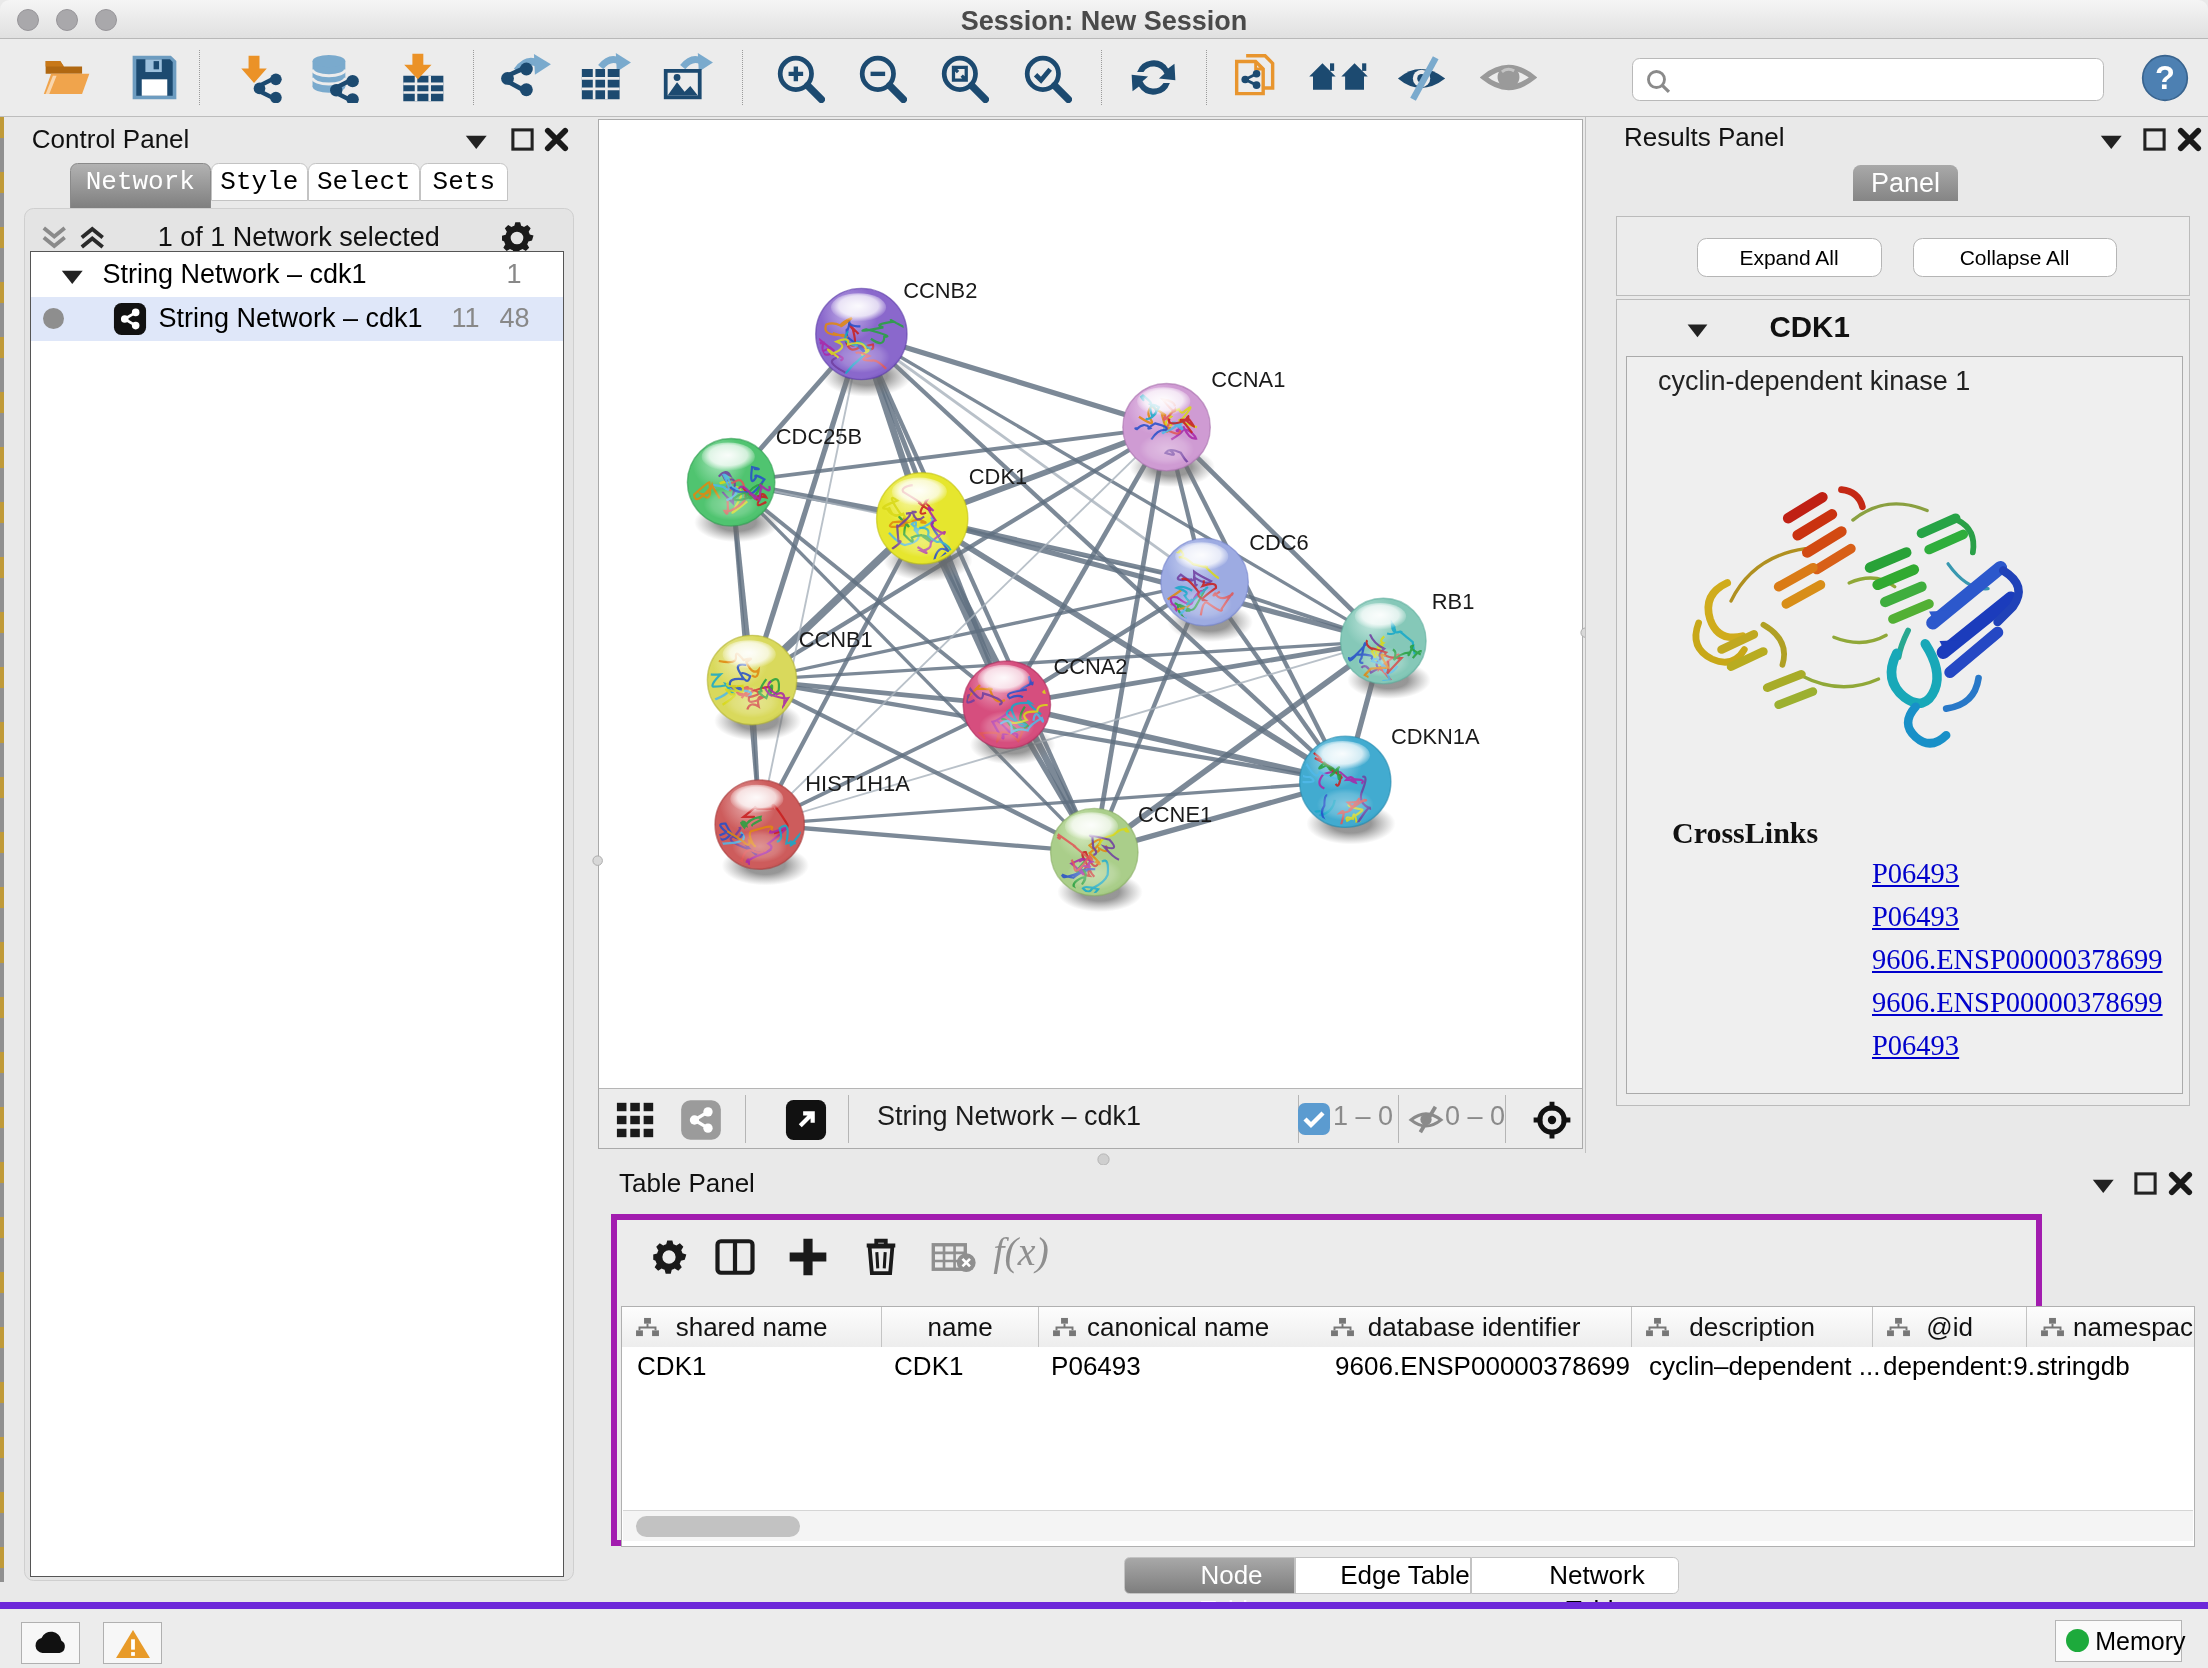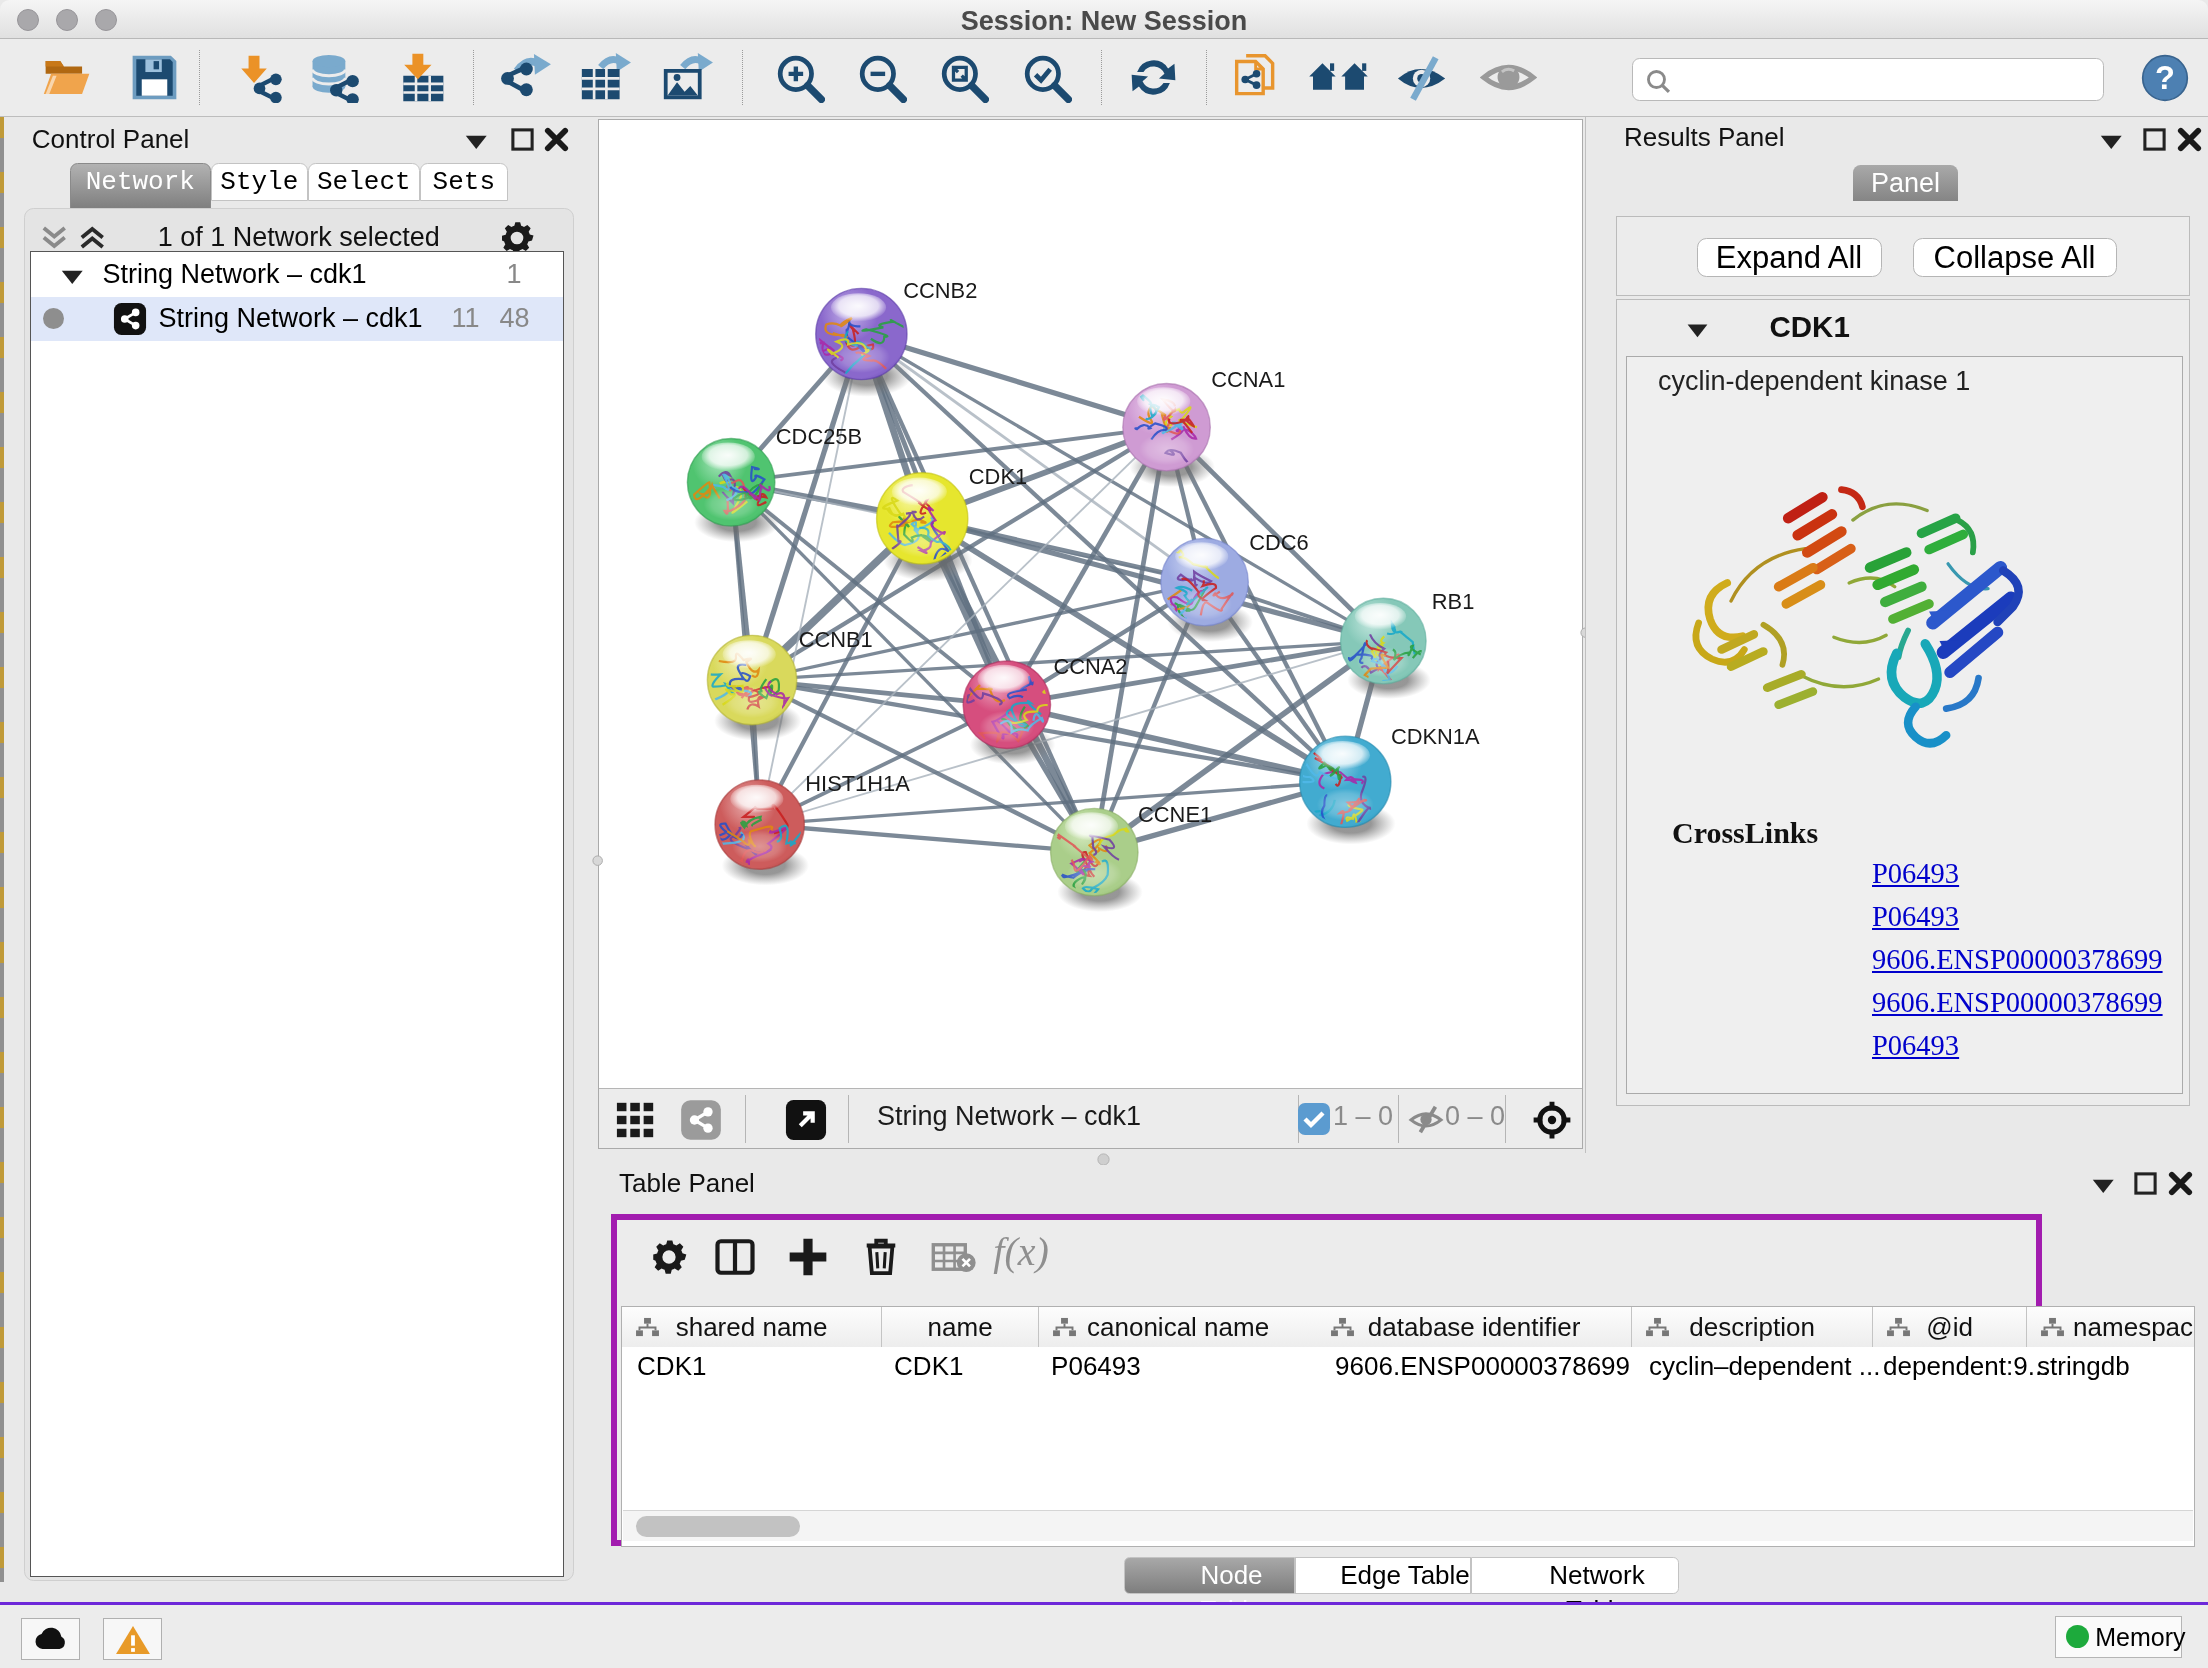--- a/index.html
+++ b/index.html
@@ -54,21 +54,21 @@
 
 
 #rpanel { left:1585px; top:117px; width:624px; height:1036px; background:#e9e9e9;
   border-left:1px solid #c0c0c0; }
 #stringtab { position:absolute; left:267px; top:48px; width:105px; height:36px;
   background:linear-gradient(#a9a9a9,#858585); border-radius:7.6px 7.6px 0 0;
   color:#fff; font-size:27px; text-align:center; line-height:36px; }
 #rp-box1 { position:absolute; left:29.5px; top:99px; width:574px; height:80px;
   background:#ececec; border:1px solid #bbb; }
 .rbtn { position:absolute; top:21px; height:39px; background:#fff;
-  border:1px solid #b5b5b5; border-radius:9.5px; font-size:31px; text-align:center; }
+  border:1px solid #b5b5b5; border-radius:9.5px; font-size:21px; text-align:center; }
 #rp-box2 { position:absolute; left:29.5px; top:182px; width:574px; height:807px;
   background:#ececec; border:1px solid #bbb; }
 #rp-inner { position:absolute; left:9.5px; top:56px; width:557px; height:738px;
   background:#efefef; border:1px solid #aaa; }
 .serif { font-family:"Liberation Serif", serif; }
 .xlink { color:#0000cc; text-decoration:underline; }
 
 
 #tpanel { left:598px; top:1165px; width:1610px; height:437px; background:#e9e9e9; }
 #tp-frame { position:absolute; left:13.3px; top:49px; width:1431px; height:332px;
@@ -79,21 +79,21 @@
   font-size:26px; font-weight:normal; text-align:center; line-height:40px;
   background:linear-gradient(#fdfdfd,#ededed); color:#111; }
 .td { position:absolute; top:40px; height:38px; font-size:26px; color:#000;
   line-height:38px; }
 .btab { position:absolute; top:0; height:37px; background:#fff; border:1px solid #c3c3c3;
   font-size:26px; text-align:center; line-height:35px; border-radius:0;padding-left:44px; }
 .btab.sel { background:linear-gradient(#a8a8a8,#7e7e7e); color:#fff; }
 
 
 #statusbar { left:0; top:1602px; width:2208px; height:67px; background:#ececec;
-  border-top:3px solid #6d28d9; }
+  border-top:7px solid #6d28d9; }
 .sbtn { position:absolute; top:13.3px; width:59px; height:42px; background:#f7f7f7;
   border:1px solid #b0b0b0; }
 #membtn { position:absolute; left:2055px; top:10.5px; width:127px; height:42px;
   background:#fafafa; border:1px solid #b5b5b5; font-size:25px; line-height:40px; white-space:nowrap; }
 </style>
 </head>
 <body>
 
 <div class="abs" id="titlebar">
   <div class="tl" style="left:17px"></div>

